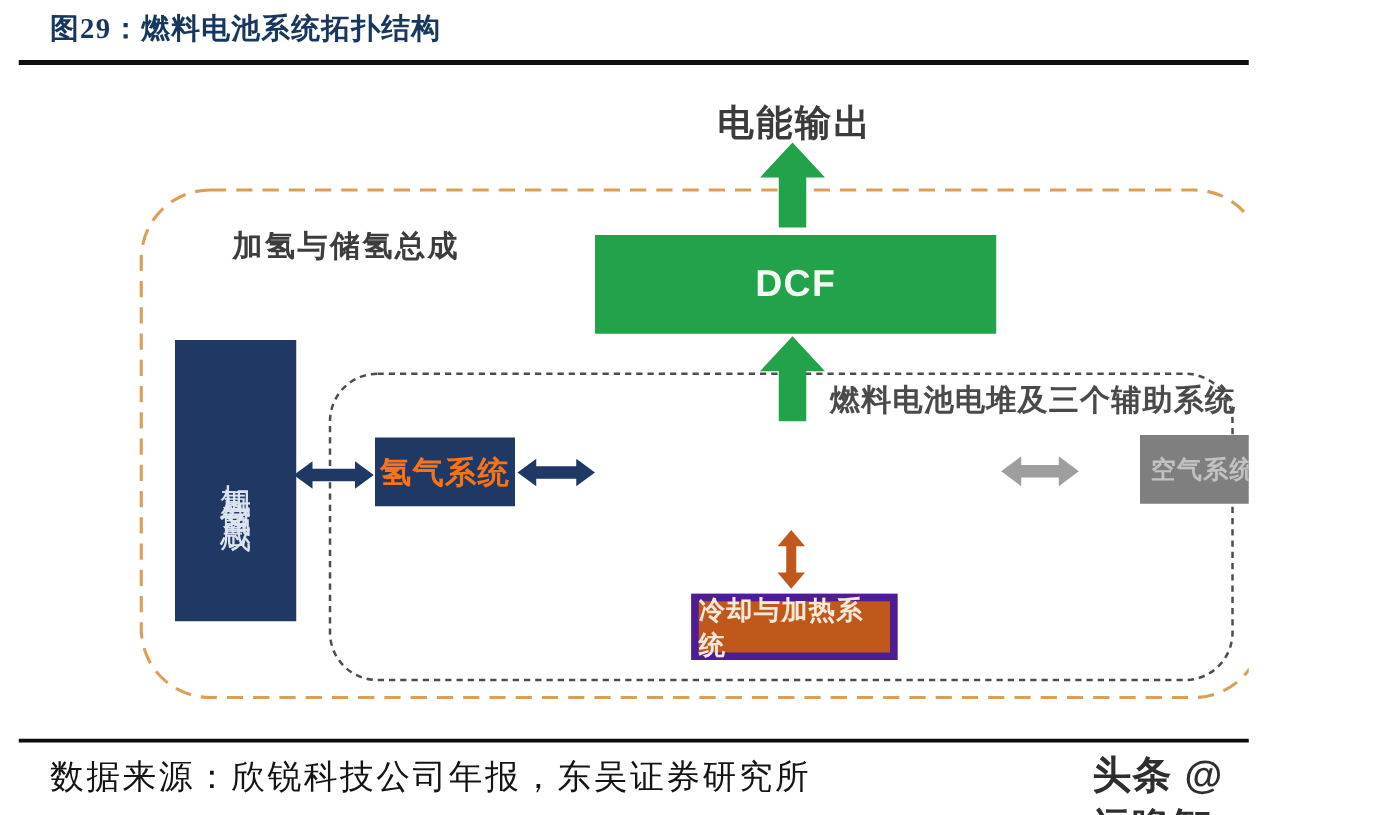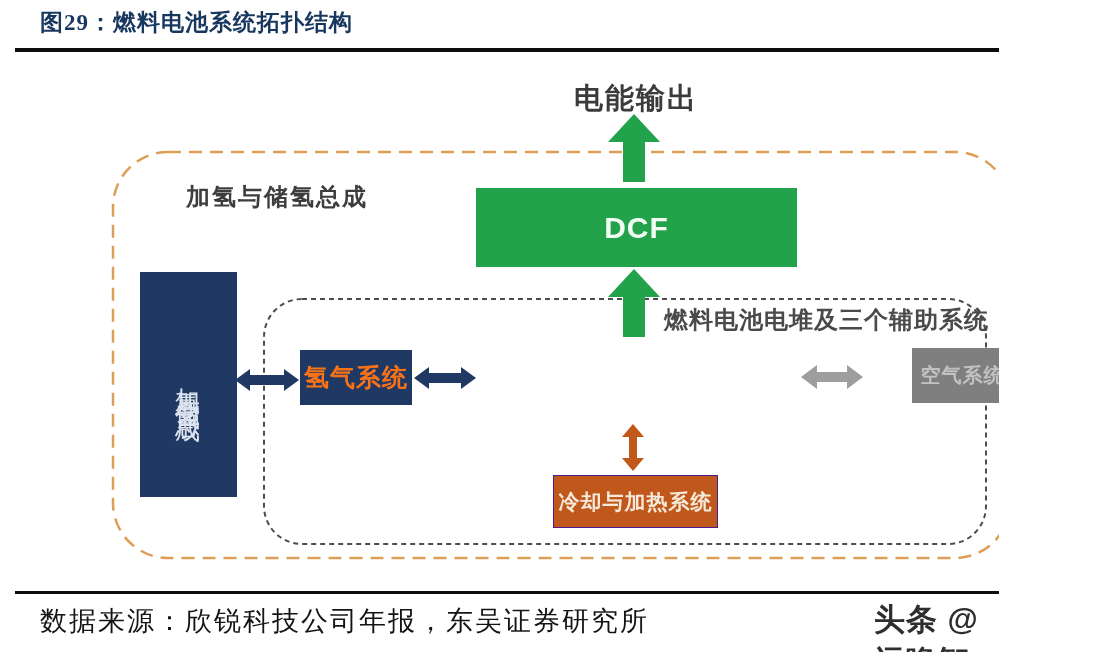--- a/index.html
+++ b/index.html
@@ -61,21 +61,21 @@
   }
 
   .air {
     left:868px; top:348px; width:101px; height:55px;
     background:var(--gray-node,#7F7F7F);
     font-size:20px; font-weight:600; color:#c2c2c2; letter-spacing:1px;margin-left:44px;
   }
 
   .cooling {
     left:553px; top:475px; width:165px; height:53px;
-    background:var(--orange,#C0571B); border:1px solid #4c1d95;
+    background:var(--orange,#C0571B); border:6px solid #4c1d95;
     font-size:21px; font-weight:600; color:#f7e9da; letter-spacing:1px;
   }
 
   .source-line {
     position:absolute; left:40px; top:603px;
     font-family:"Liberation Serif", serif;
     font-size:27px; color:#141414; letter-spacing:2px;
   }
   .watermark {
     position:absolute; left:874px; top:599px;

